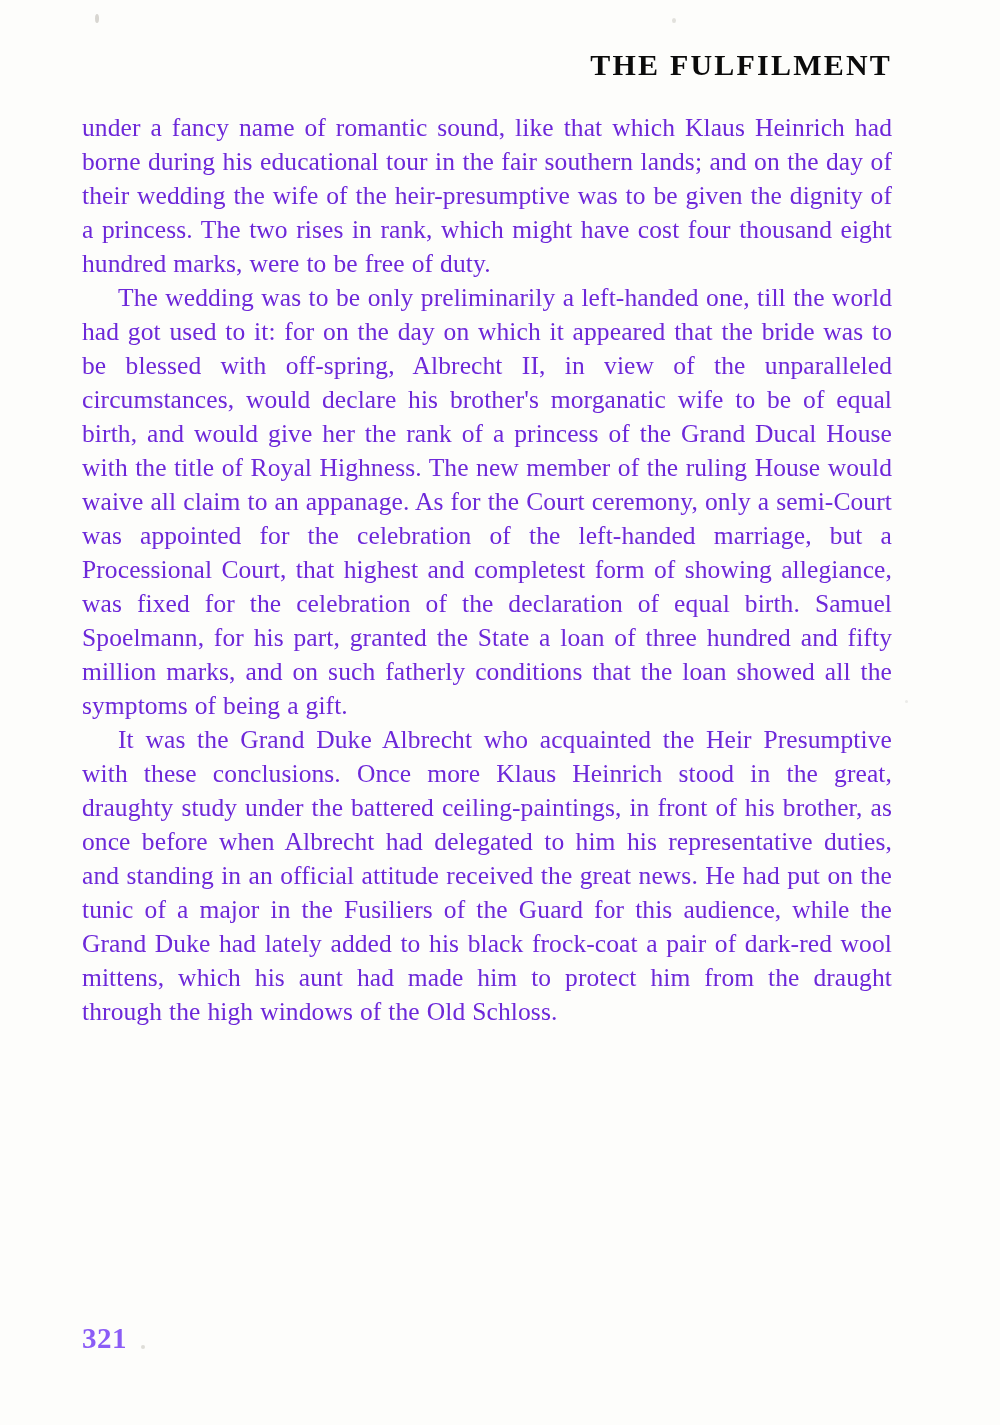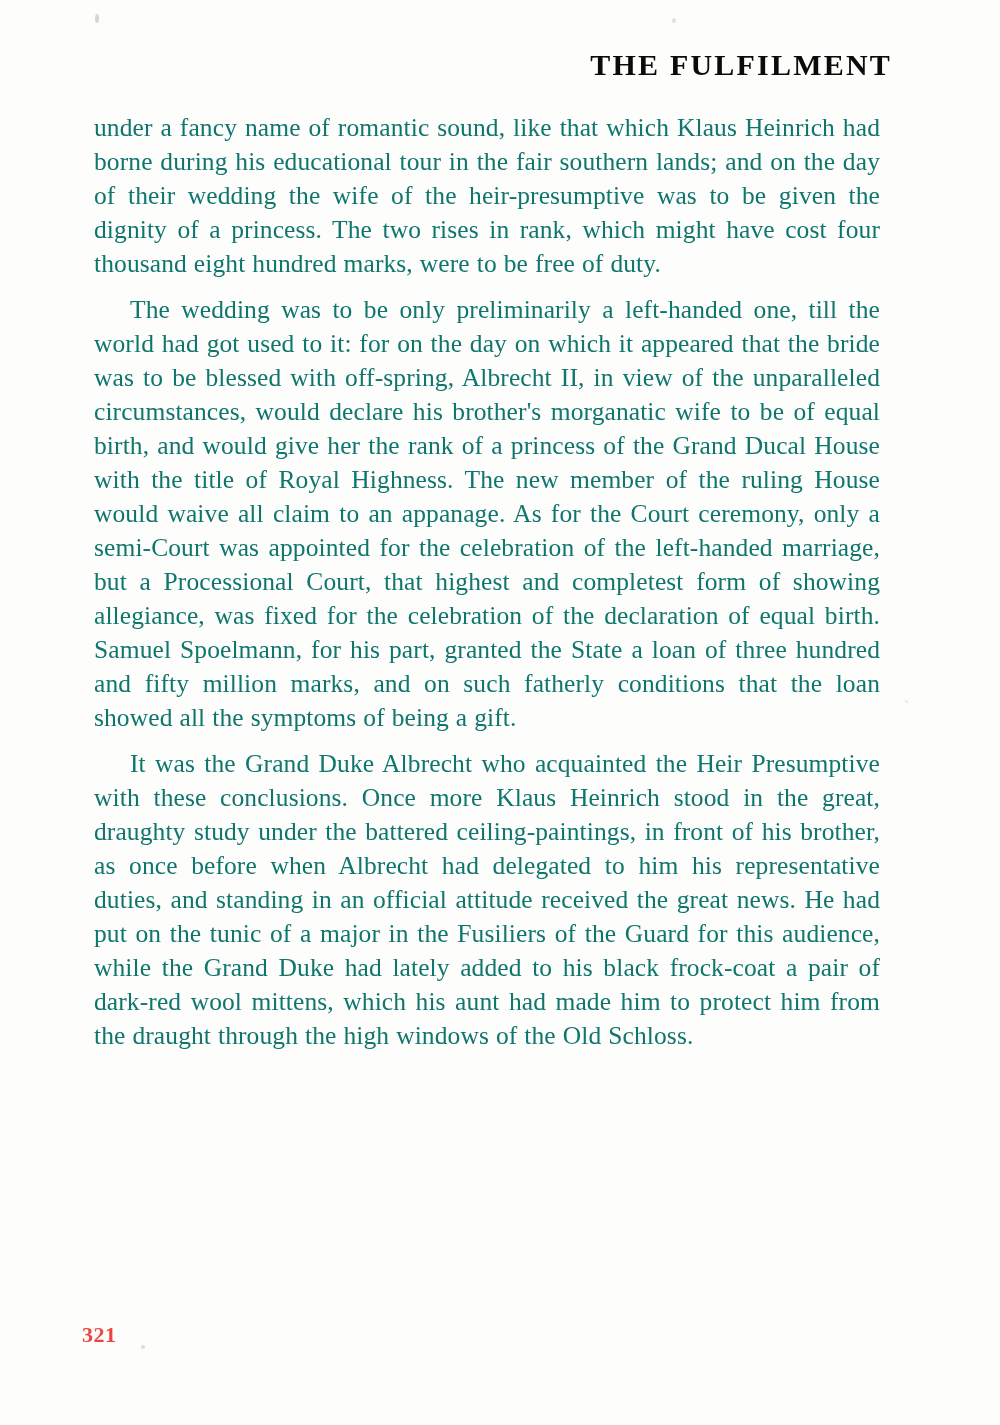--- a/index.html
+++ b/index.html
@@ -25,40 +25,40 @@
   .running-head {
     text-align: right;
     font-size: 30px;
     letter-spacing: 2.2px;
     font-weight: 700;
     margin: 0 0 30px 0;
     line-height: 1.1;
     color: #0b0b0b;
   }
   .body-text p {
-    margin: 12px;
+    margin: 0;
     font-size: 25.5px;
     line-height: 34px;
     text-align: justify;
     text-justify: inter-word;
     letter-spacing: 0.1px;
     word-spacing: 0.5px;
-    color: #0f766e;
+    color: #6d28d9;
   }
   .body-text p.indent {
     text-indent: 36px;
   }
   .folio {
     position: absolute;
     left: 82px;
     top: 1322px;
-    font-size: 22px;
+    font-size: 29px;
     font-weight: 700;
     letter-spacing: 0.5px;
-    color: #ef4444;
+    color: #8b5cf6;
   }
   
   .speck {
     position: absolute;
     background: #b9b6ae;
     border-radius: 50%;
   }
   .speck.s1 { left: 95px;  top: 14px;  width: 4px; height: 9px; opacity: .55; }
   .speck.s2 { left: 672px; top: 18px;  width: 4px; height: 5px; opacity: .4; }
   .speck.s3 { left: 141px; top: 1345px; width: 4px; height: 4px; opacity: .45; }

